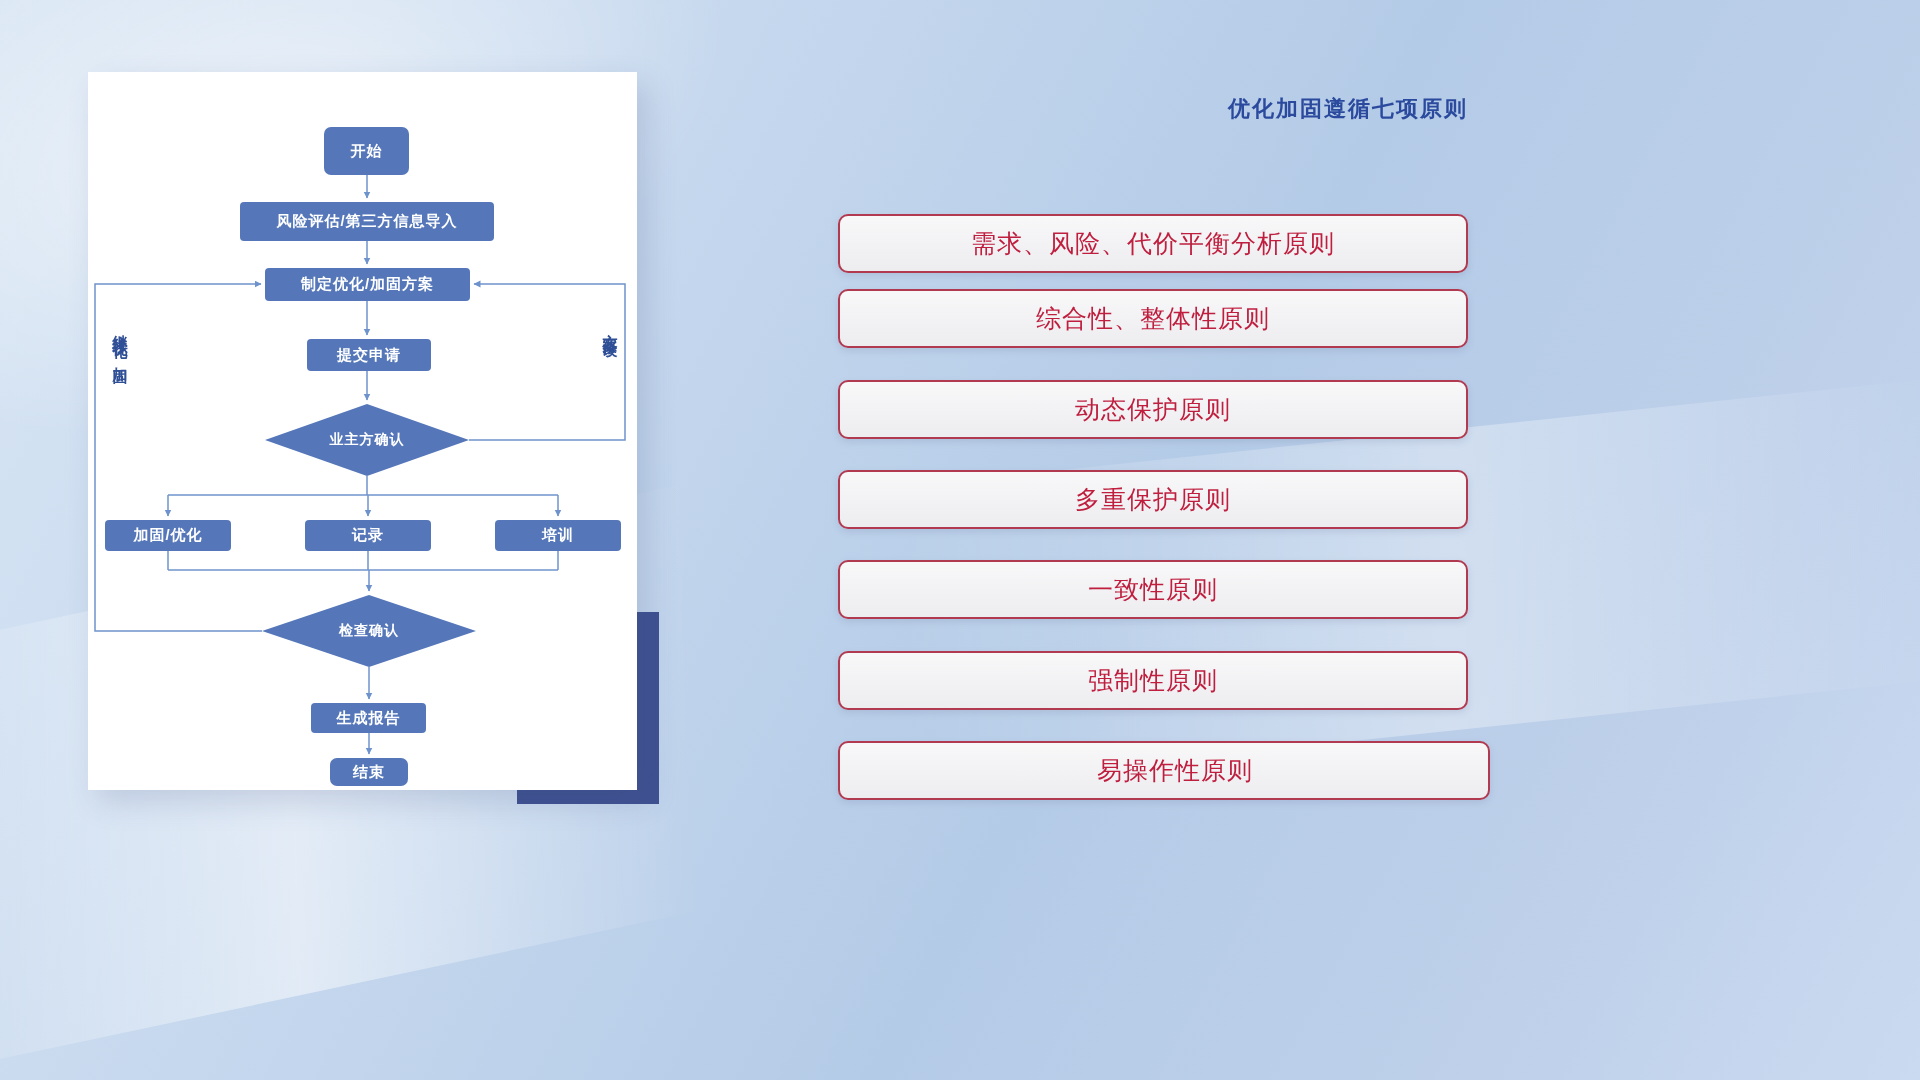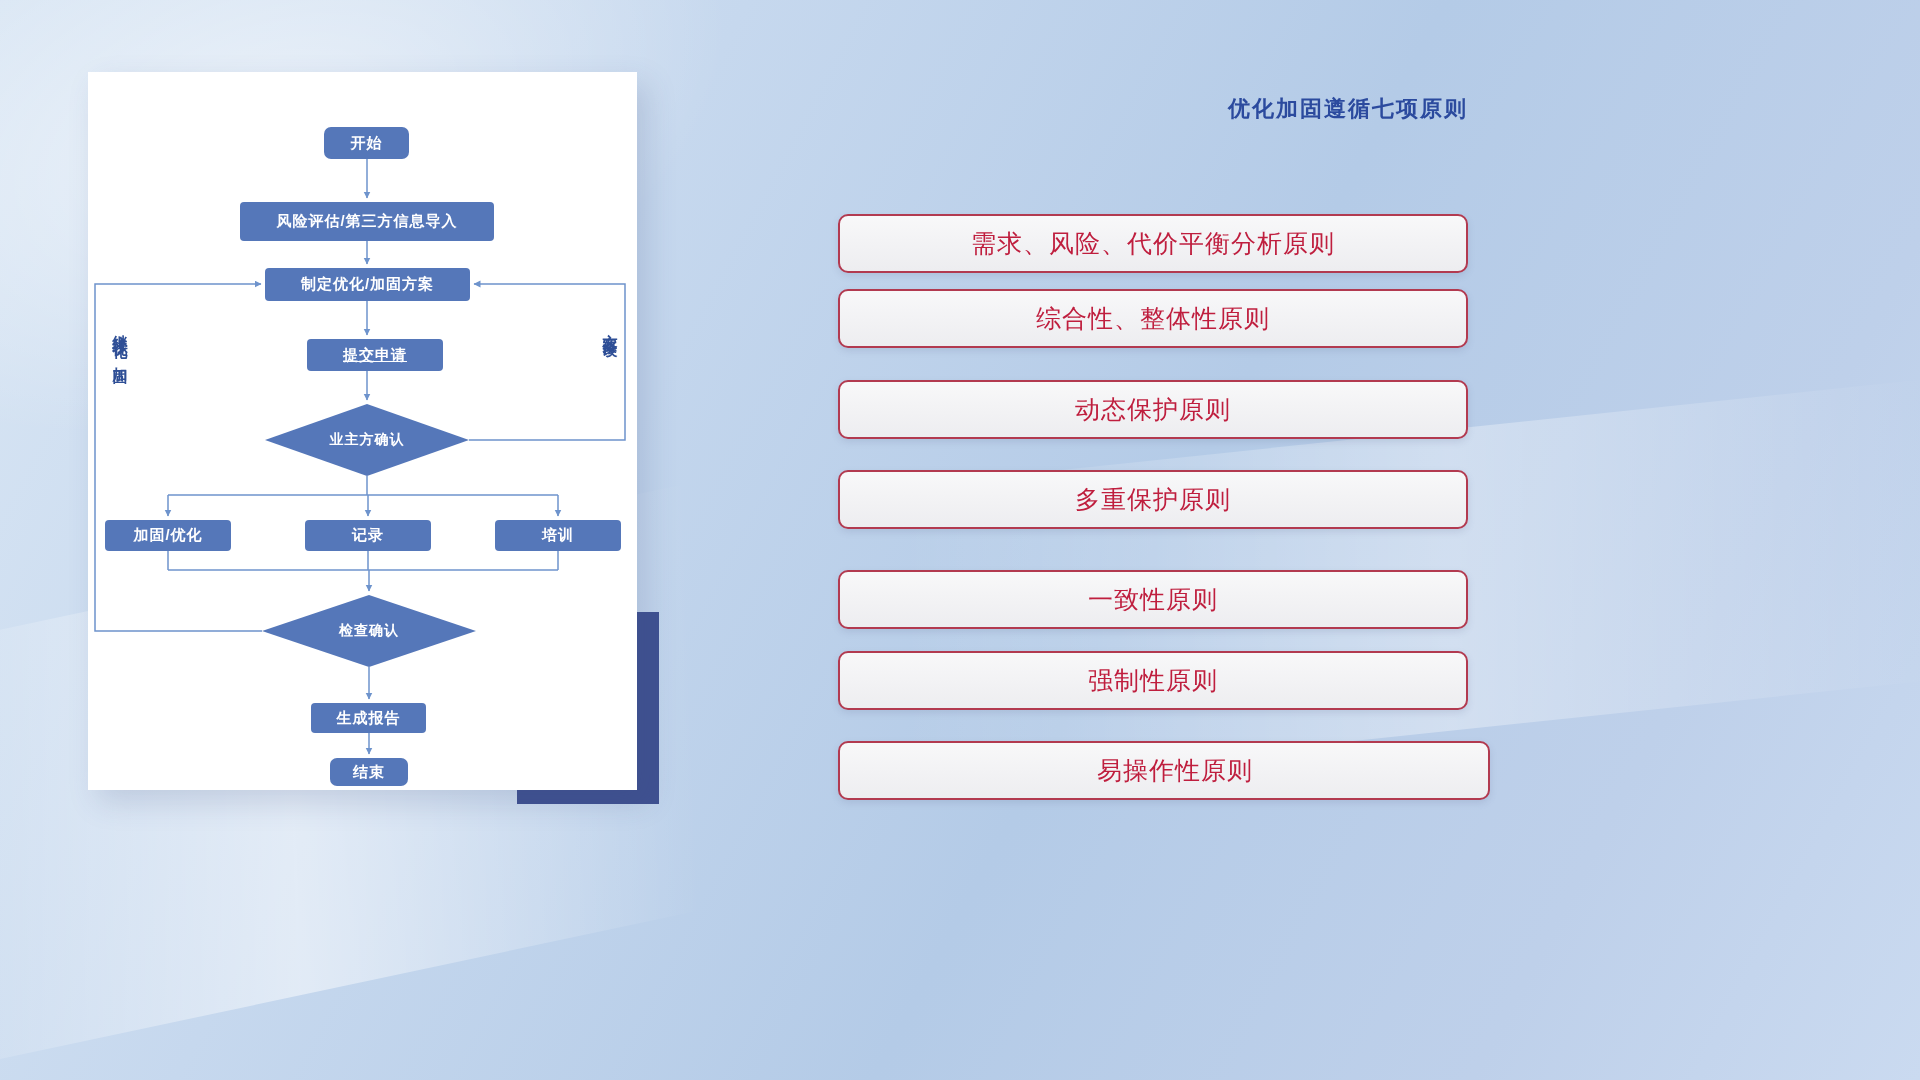--- a/index.html
+++ b/index.html
@@ -69,21 +69,21 @@
   }
   .principle {
     position: absolute; left: 838px; width: 626px; height: 55px;
     border: 2px solid #b23a50; border-radius: 10px;
     background: linear-gradient(180deg, #f8f8f9 0%, #ededf0 100%);
     display: flex; align-items: center; justify-content: center;
     font-size: 25px; color: #bf1e3e; letter-spacing: 1px; z-index: 2;
     box-shadow: 0 3px 7px rgba(100, 110, 150, 0.18);
   }
   .p1 { top: 199px; margin-top: 15px; } .p2 { top: 289px; } .p3 { top: 380px; }
-  .p4 { top: 470px; } .p5 { top: 560px; margin-top: 10px; } .p6 { top: 651px; } .p7 { top: 741px; padding-left: 22px; }
+  .p4 { top: 470px; } .p5 { top: 560px; } .p6 { top: 651px; } .p7 { top: 741px; padding-left: 22px; }
 </style>
 </head>
 <body>
 
 <div class="stage">
   <div class="streak s1"></div>
   <div class="streak s2"></div>
   <div class="streak s3"></div>
 
   <div class="accent-rect"></div>
@@ -114,27 +114,27 @@
         <path d="M281 498 V 519" marker-end="url(#arw)"></path>
 
         <path d="M281 595 V 627" marker-end="url(#arw)"></path>
         <path d="M281 661 V 682" marker-end="url(#arw)"></path>
 
         <path d="M381 368 H 537 V 212 H 386" marker-end="url(#arw)"></path>
         <path d="M174 559 H 7 V 212 H 173" marker-end="url(#arw)"></path>
       </g>
     </svg>
 
-    <div class="node terminal" style="left:236px; top:55px; width:85px; height:32px;">开始</div>
+    <div class="node terminal" style="left:236px; top:55px; width:85px; height:48px;">开始</div>
 
     <div class="node" style="left:152px; top:130px; width:254px; height:39px;">风险评估/第三方信息导入</div>
 
     <div class="node" style="left:177px; top:196px; width:205px; height:33px;">制定优化/加固方案</div>
 
-    <div class="node" style="left:219px; top:267px; width:136px; height:32px;text-decoration:underline;">提交申请</div>
+    <div class="node" style="left:219px; top:267px; width:124px; height:32px;">提交申请</div>
 
     <div class="node diamond" style="left:177px; top:332px; width:204px; height:72px;">业主方确认</div>
 
     <div class="node" style="left:17px; top:448px; width:126px; height:31px;">加固/优化</div>
 
     <div class="node" style="left:217px; top:448px; width:126px; height:31px;">记录</div>
 
     <div class="node" style="left:407px; top:448px; width:126px; height:31px;">培训</div>
 
     <div class="node diamond" style="left:174px; top:523px; width:214px; height:72px;">检查确认</div>

